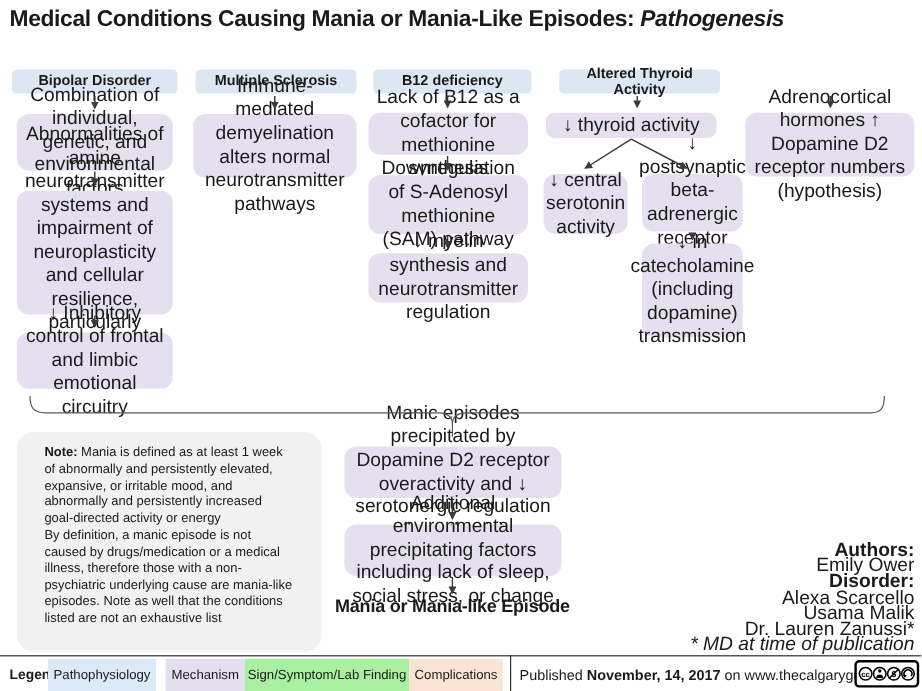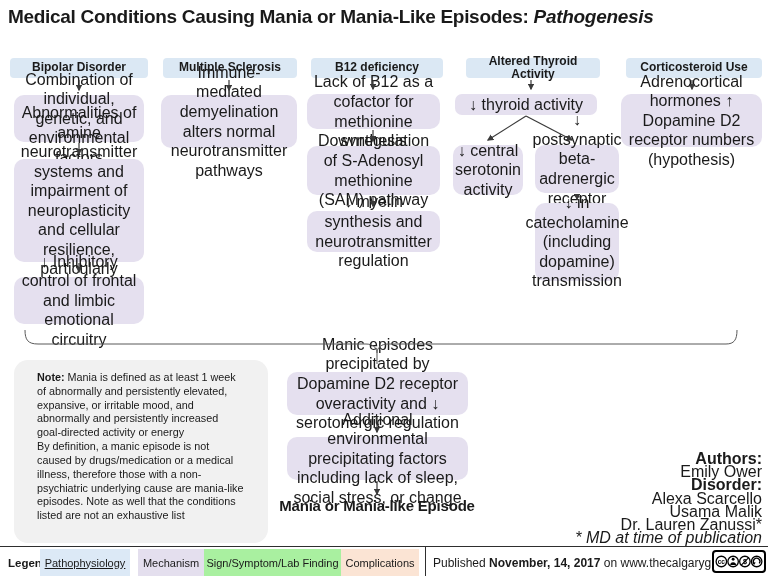--- a/index.html
+++ b/index.html
@@ -72,21 +72,20 @@
 <div id="stage">
 
   <div class="title">
     <span>Medical Conditions Causing Mania or Mania-Like Episodes: </span><span class="em">Pathogenesis</span>
   </div>
 
   <div class="hdr" style="left:10px;top:58px;width:138px;height:20px;">Bipolar Disorder</div>
   <div class="hdr" style="left:163px;top:58px;width:134px;height:20px;">Multiple Sclerosis</div>
   <div class="hdr" style="left:311px;top:58px;width:132px;height:20px;">B12 deficiency</div>
   <div class="hdr" style="left:466px;top:58px;width:134px;height:20px;">Altered Thyroid Activity</div>
-  <div class="hdr" style="left:626px;top:58px;width:136px;height:20px;">Corticosteroid Use</div>
 
   <div class="pbox" style="left:14px;top:95px;width:130px;height:47px;">Combination of individual, genetic, and environmental factors</div>
   <div class="pbox" style="left:14px;top:159px;width:130px;height:103px;">Abnormalities of amine neurotransmitter systems and impairment of neuroplasticity and cellular resilience, particularly frontal and limbic circuitry</div>
   <div class="pbox" style="left:14px;top:277px;width:130px;height:47px;">↓ Inhibitory control of frontal and limbic emotional circuitry</div>
 
   <div class="pbox" style="left:161px;top:95px;width:136px;height:53px;">Immune-mediated demyelination alters normal neurotransmitter pathways</div>
 
   <div class="pbox" style="left:307px;top:94px;width:133px;height:35px;">Lack of B12 as a cofactor for methionine synthesis</div>
   <div class="pbox" style="left:307px;top:146px;width:133px;height:49px;">Downregulation of S-Adenosyl methionine (SAM) pathway</div>
   <div class="pbox" style="left:307px;top:211px;width:133px;height:41px;">↓ myelin synthesis and neurotransmitter regulation</div>
@@ -112,21 +111,21 @@
     <div>Emily Ower</div>
     <div class="b">Disorder:</div>
     <div>Alexa Scarcello</div>
     <div>Usama Malik</div>
     <div>Dr. Lauren Zanussi*</div>
     <div class="it">* MD at time of publication</div>
   </div>
 
   <div class="footer-line"></div>
   <div class="legend-label">Legend:</div>
-  <div class="lgitem lg-blue" style="left:40px;width:90px;text-decoration:underline;">Pathophysiology</div>
+  <div class="lgitem lg-blue" style="left:40px;width:90px;">Pathophysiology</div>
   <div class="lgitem lg-purple" style="left:138px;width:66px;">Mechanism</div>
   <div class="lgitem lg-green" style="left:204px;width:137px;">Sign/Symptom/Lab Finding</div>
   <div class="lgitem lg-peach" style="left:341px;width:78px;">Complications</div>
   <div class="footer-divider"></div>
   <div class="pub">
     <span>Published </span><span class="b">November, 14, 2017</span><span> on </span><span>www.thecalgaryguide.com</span>
   </div>
 
   <div class="ccbadge">
     <svg width="48" height="17" viewBox="0 0 72 26">

